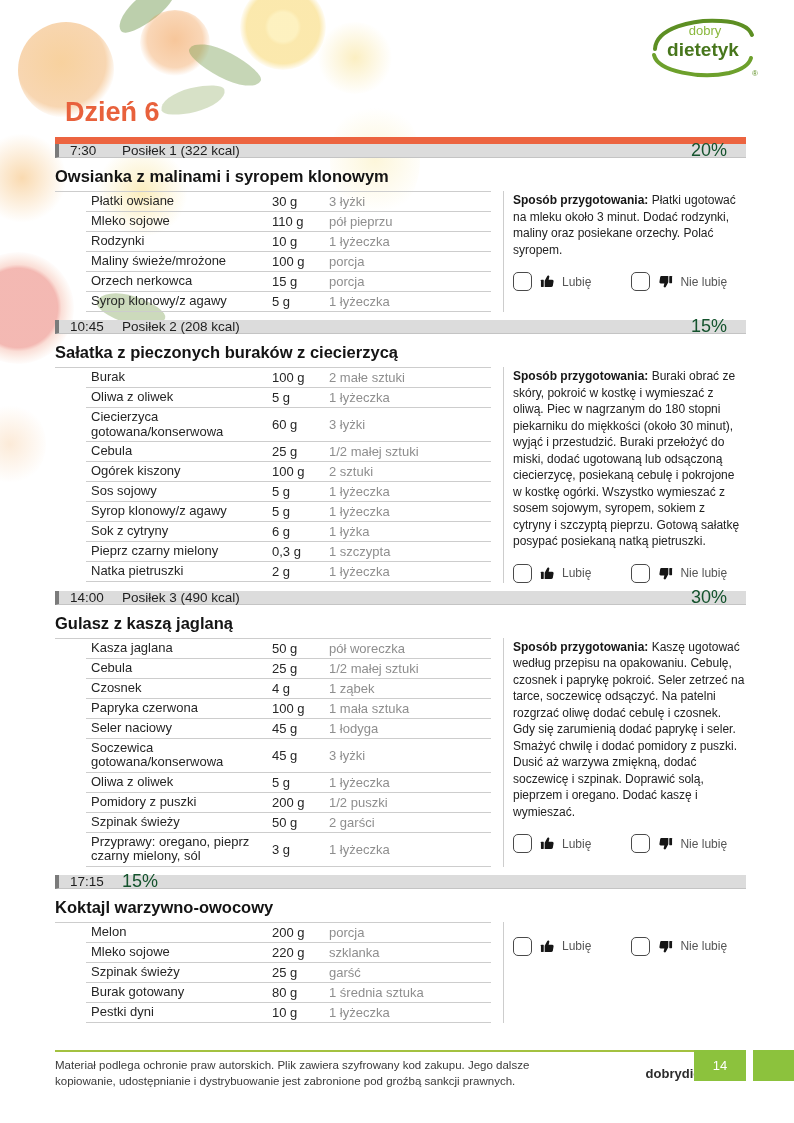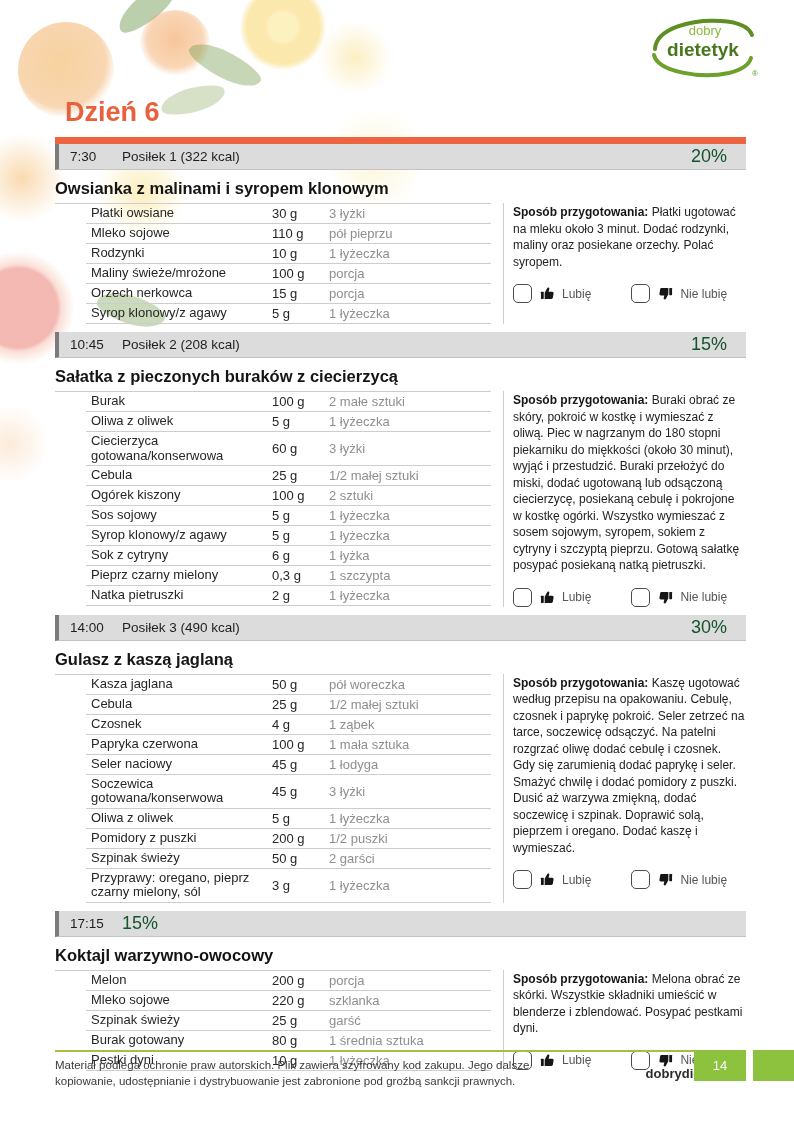--- a/index.html
+++ b/index.html
@@ -12,21 +12,21 @@
   .content-layer{position:relative;z-index:2;}
   
   .logo{position:absolute;left:641px;top:14px;width:122px;height:68px;}
   
   .content{position:absolute;left:55px;top:12px;width:691px;}
   .day-title{margin:86px 0 0 10px;font-size:27px;line-height:28px;font-weight:bold;color:#e8613c;}
   .orange-bar{margin-top:11px;height:7px;background:#ec6440;}
   
   .meal-section{margin:0;}
   .meal-section + .meal-section{margin-top:8px;}
-  .meal-bar{display:flex;align-items:center;height:26px;background:#dcdcdc;
+  .meal-bar{display:flex;align-items:center;height:14px;background:#dcdcdc;
             border-left:4px solid #7b7b7b;border-bottom:1px solid #c4c4c4;box-sizing:border-box;}
   .meal-time{width:52px;padding-left:11px;font-size:13.5px;color:#1e1e1e;}
   .meal-head{flex:1;font-size:13.5px;color:#1e1e1e;}
   .meal-percent{padding-right:19px;font-size:18px;color:#14532d;}
   .recipe-title{margin:8px 0 5px 0;font-size:16.5px;line-height:20px;font-weight:bold;color:#141414;}
   .meal-body{display:flex;align-items:stretch;}
   .ing-table{width:436px;border-top:1px solid #cdcdcd;align-self:flex-start;box-sizing:border-box;}
   .ing-row{display:flex;align-items:center;min-height:19px;border-bottom:1px solid #cdcdcd;margin-left:31px;}
   .ing-name{flex:0 0 186px;font-size:13px;line-height:14.5px;color:#262626;padding:2px 4px 2px 5px;box-sizing:border-box;}
   .ing-amount{flex:0 0 57px;font-size:13px;color:#262626;}
@@ -336,21 +336,20 @@
               <span class="ing-amount">80 g</span>
               <span class="ing-measure">1 średnia sztuka</span>
             </div>
             <div class="ing-row">
               <span class="ing-name">Pestki dyni</span>
               <span class="ing-amount">10 g</span>
               <span class="ing-measure">1 łyżeczka</span>
             </div>
           </div>
         <div class="right-col">
-          <p class="prep"><b>Sposób przygotowania:</b> <span>Melona obrać ze skórki. Wszystkie składniki umieścić w blenderze i zblendować. Posypać pestkami dyni.</span></p>
           <div class="like-row">
             <span class="checkbox"></span>
             <svg class="thumb" width="15" height="15" viewBox="0 0 16 16" fill="#161616">
                 <rect x="1" y="6.2" width="3" height="7.6" rx="0.5"></rect>
                 <path d="M5 13.8V7.2L7.6 2.3c.2-.4.6-.7 1.1-.7.7 0 1.3.6 1.3 1.3 0 .1 0 .3-.1.4L9.2 6h3.9c.9 0 1.5.8 1.4 1.6l-.8 4.9c-.1.7-.8 1.3-1.5 1.3H5z"></path>
               </svg>
             <span class="like-label">Lubię</span>
             <span class="checkbox cb2"></span>
             <svg class="thumb" width="15" height="15" viewBox="0 0 16 16" fill="#161616">
                 <g transform="rotate(180,8,8)">

